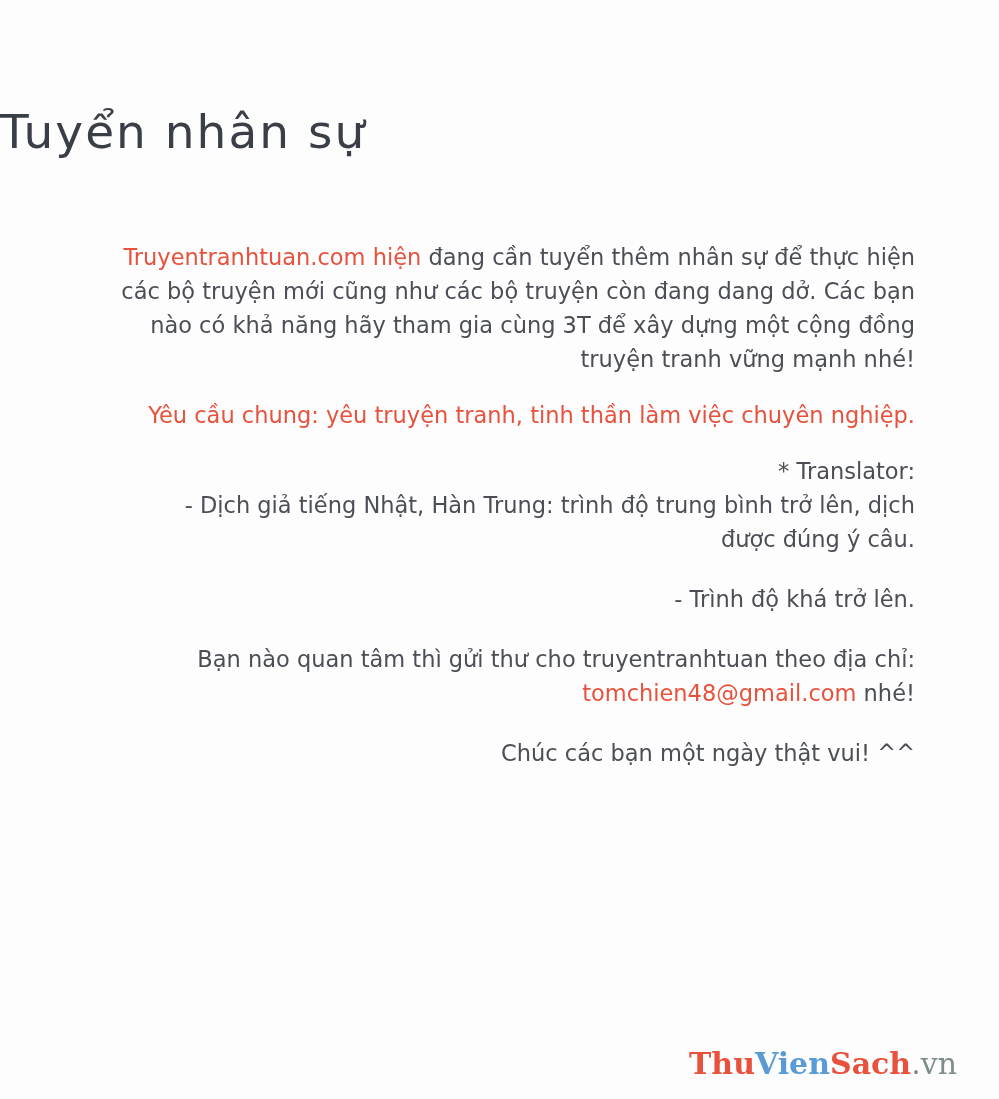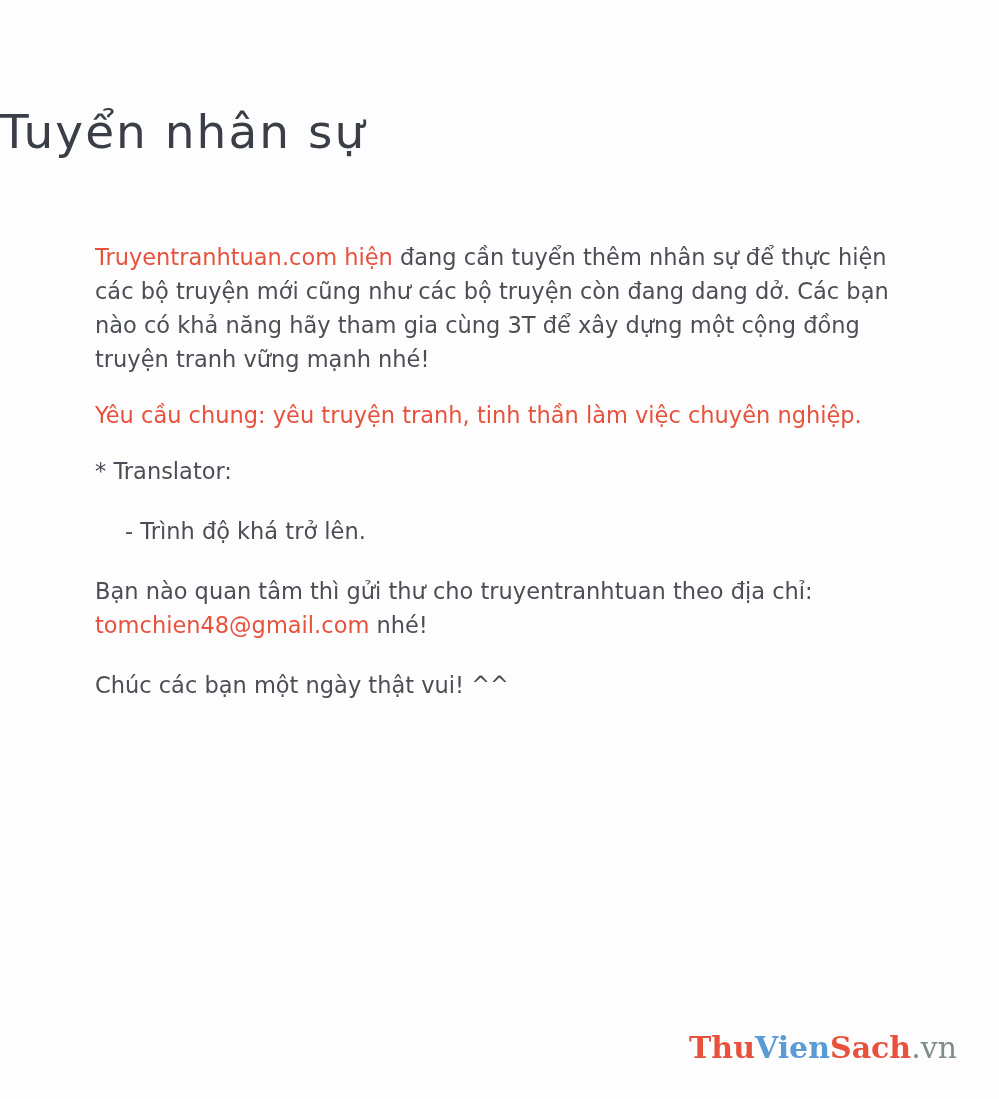--- a/index.html
+++ b/index.html
@@ -36,38 +36,39 @@
     position: absolute;
     left: 95px;
     top: 240px;
     width: 820px;
     font-size: 22.5px;
     line-height: 34px;
     color: #4b4f55;
   }
   .para {
     margin: 0 0 22px 0;
+    text-align: right;
   }
   .para.tight {
     margin: 0;
   }
   .accent {
     color: #e8513c;
   }
   .indent {
     display: block;
     text-indent: 30px;
   }
   .gap-med {
     height: 26px;
   }
   .watermark {
     position: absolute;
     right: 42px;
-    bottom: 34px;
+    bottom: 18px;
     font-size: 30px;
     letter-spacing: 0px;
     font-family: "DejaVu Serif", serif;
     font-weight: bold;
   }
   .wm-thu { color: #e8513c; }
   .wm-vien { color: #5b9bd5; }
   .wm-sach { color: #e8513c; }
   .wm-vn { color: #7f8c8d; font-weight: normal; }
 </style>
@@ -80,20 +81,21 @@
 
   <div class="body-block">
 
     <p class="para"><span class="accent">Truyentranhtuan.com hiện</span><span> đang cần tuyển thêm nhân sự để thực hiện các bộ truyện mới cũng như các bộ truyện còn đang dang dở. Các bạn nào có khả năng hãy tham gia cùng 3T để xây dựng một cộng đồng truyện tranh vững mạnh nhé!</span></p>
 
     <p class="para"><span class="accent">Yêu cầu chung: yêu truyện tranh, tinh thần làm việc chuyên nghiệp.</span></p>
 
 
     <p class="para tight">* Translator:</p>
 
+    <p class="para tight indent">- Dịch giả tiếng Nhật, Hàn Trung: trình độ trung bình trở lên, dịch được đúng ý câu.</p>
 
 
     <div class="gap-med"></div>
 
 
     <p class="para tight indent">- Trình độ khá trở lên.</p>
 
     <div class="gap-med"></div>
 
     <p class="para tight">Bạn nào quan tâm thì gửi thư cho truyentranhtuan theo địa chỉ:</p>

